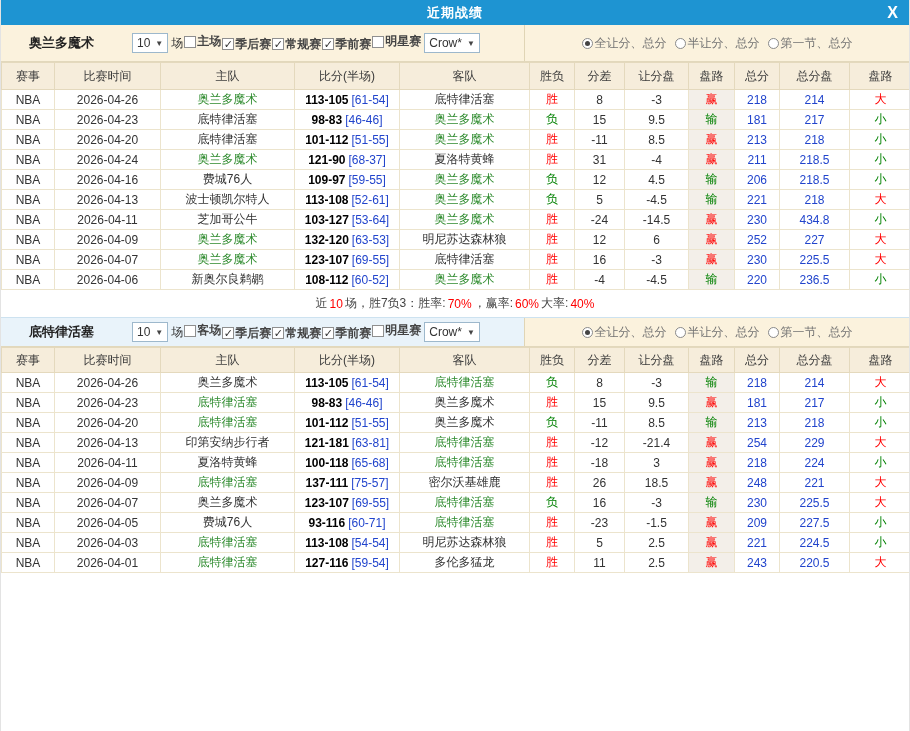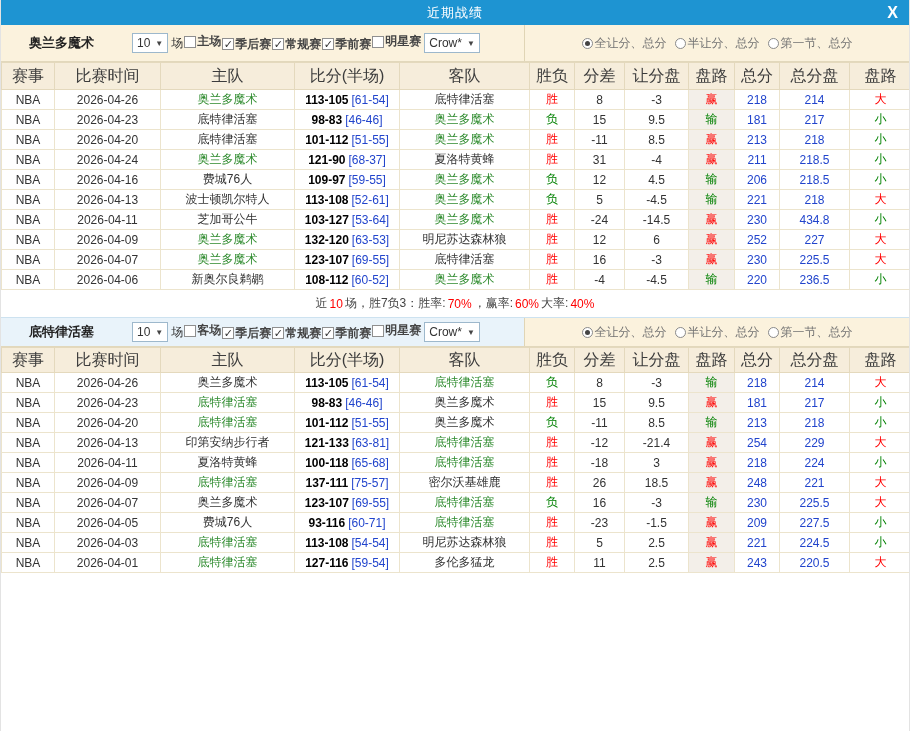--- a/index.html
+++ b/index.html
@@ -9,21 +9,21 @@
     font-family: "Liberation Sans", "DejaVu Sans", sans-serif;
     font-size: 12px; color: #333; background: #fff;
   }
   .dialog { width: 910px; height: 731px; overflow: hidden; border-left:1px solid #e3e3e3; border-right:1px solid #e3e3e3; }
 
   
   .titlebar {
     height: 25px; background: var(--titlebar, #1e94d2);
     display: flex; align-items: center; justify-content: center; position: relative;
   }
-  .titlebar .title { color: #fff; font-weight: normal; font-size: 13px; letter-spacing: 1px; }
+  .titlebar .title { color: #fff; font-weight: bold; font-size: 13px; letter-spacing: 1px; }
   .titlebar .close {
     position: absolute; right: 11px; top: 2px; color: #fff;
     font-size: 16px; font-weight: bold; cursor: pointer; line-height: 21px;
   }
 
   
   .filterbar { display: flex; align-items: stretch; border-bottom: 1px solid #e2d8bc; }
   .s0 .filterbar { height: 37px; }
   .s1 .filterbar { height: 30px; border-top: 1px solid #cde2f0; }
   .f-left {
@@ -55,21 +55,21 @@
   }
   .radio.selected::after {
     content: ''; position: absolute; left: 2px; top: 2px;
     width: 5px; height: 5px; border-radius: 50%; background: #444;
   }
 
   
   table { border-collapse: collapse; table-layout: fixed; width: 910px; }
   th {
     background: var(--header_tan, #f6eddb); color: #3c3c3c; font-weight: normal;
-    border: 1px solid #e4d9bd; font-size: 16px;
+    border: 1px solid #e4d9bd; font-size: 12px;
   }
   .s0 thead tr { height: 27px; }
   .s1 thead tr { height: 25px; }
   td {
     border: 1px solid #ece4cd; text-align: center; font-size: 12px; color: #333;
     overflow: hidden; white-space: nowrap; background: #fff;
   }
   tbody tr { height: 20px; }
   .red   { color: var(--win_red, #ff0000); }
   .green { color: var(--loss_green, #008000); }
@@ -443,21 +443,21 @@
               <td>8.5</td>
               <td class="green shaded">输</td>
               <td class="val-blue">213</td>
               <td class="val-blue">218</td>
               <td class="green">小</td>
             </tr>
             <tr>
               <td>NBA</td>
               <td>2026-04-13</td>
               <td>印第安纳步行者</td>
-              <td><span class="score-num">121-133</span><span class="half">[63-81]</span></td>
+              <td><span class="score-num">121-181</span><span class="half">[63-81]</span></td>
               <td class="team-focus">底特律活塞</td>
               <td class="red">胜</td>
               <td>-12</td>
               <td>-21.4</td>
               <td class="red shaded">赢</td>
               <td class="val-blue">254</td>
               <td class="val-blue">229</td>
               <td class="red">大</td>
             </tr>
             <tr>

